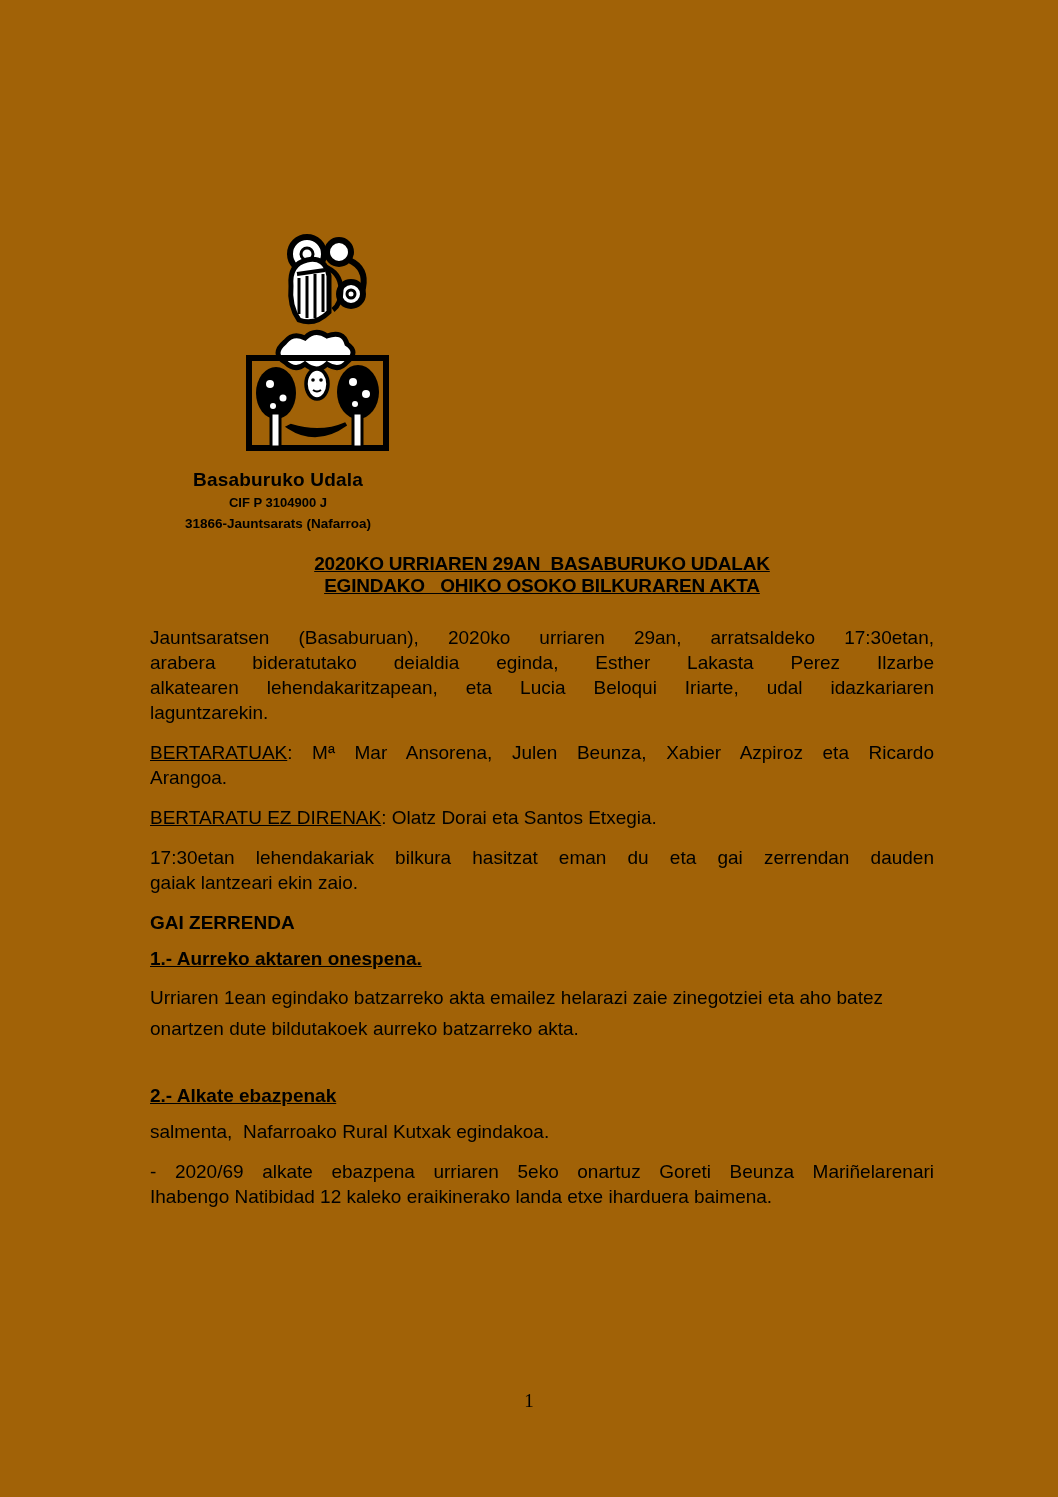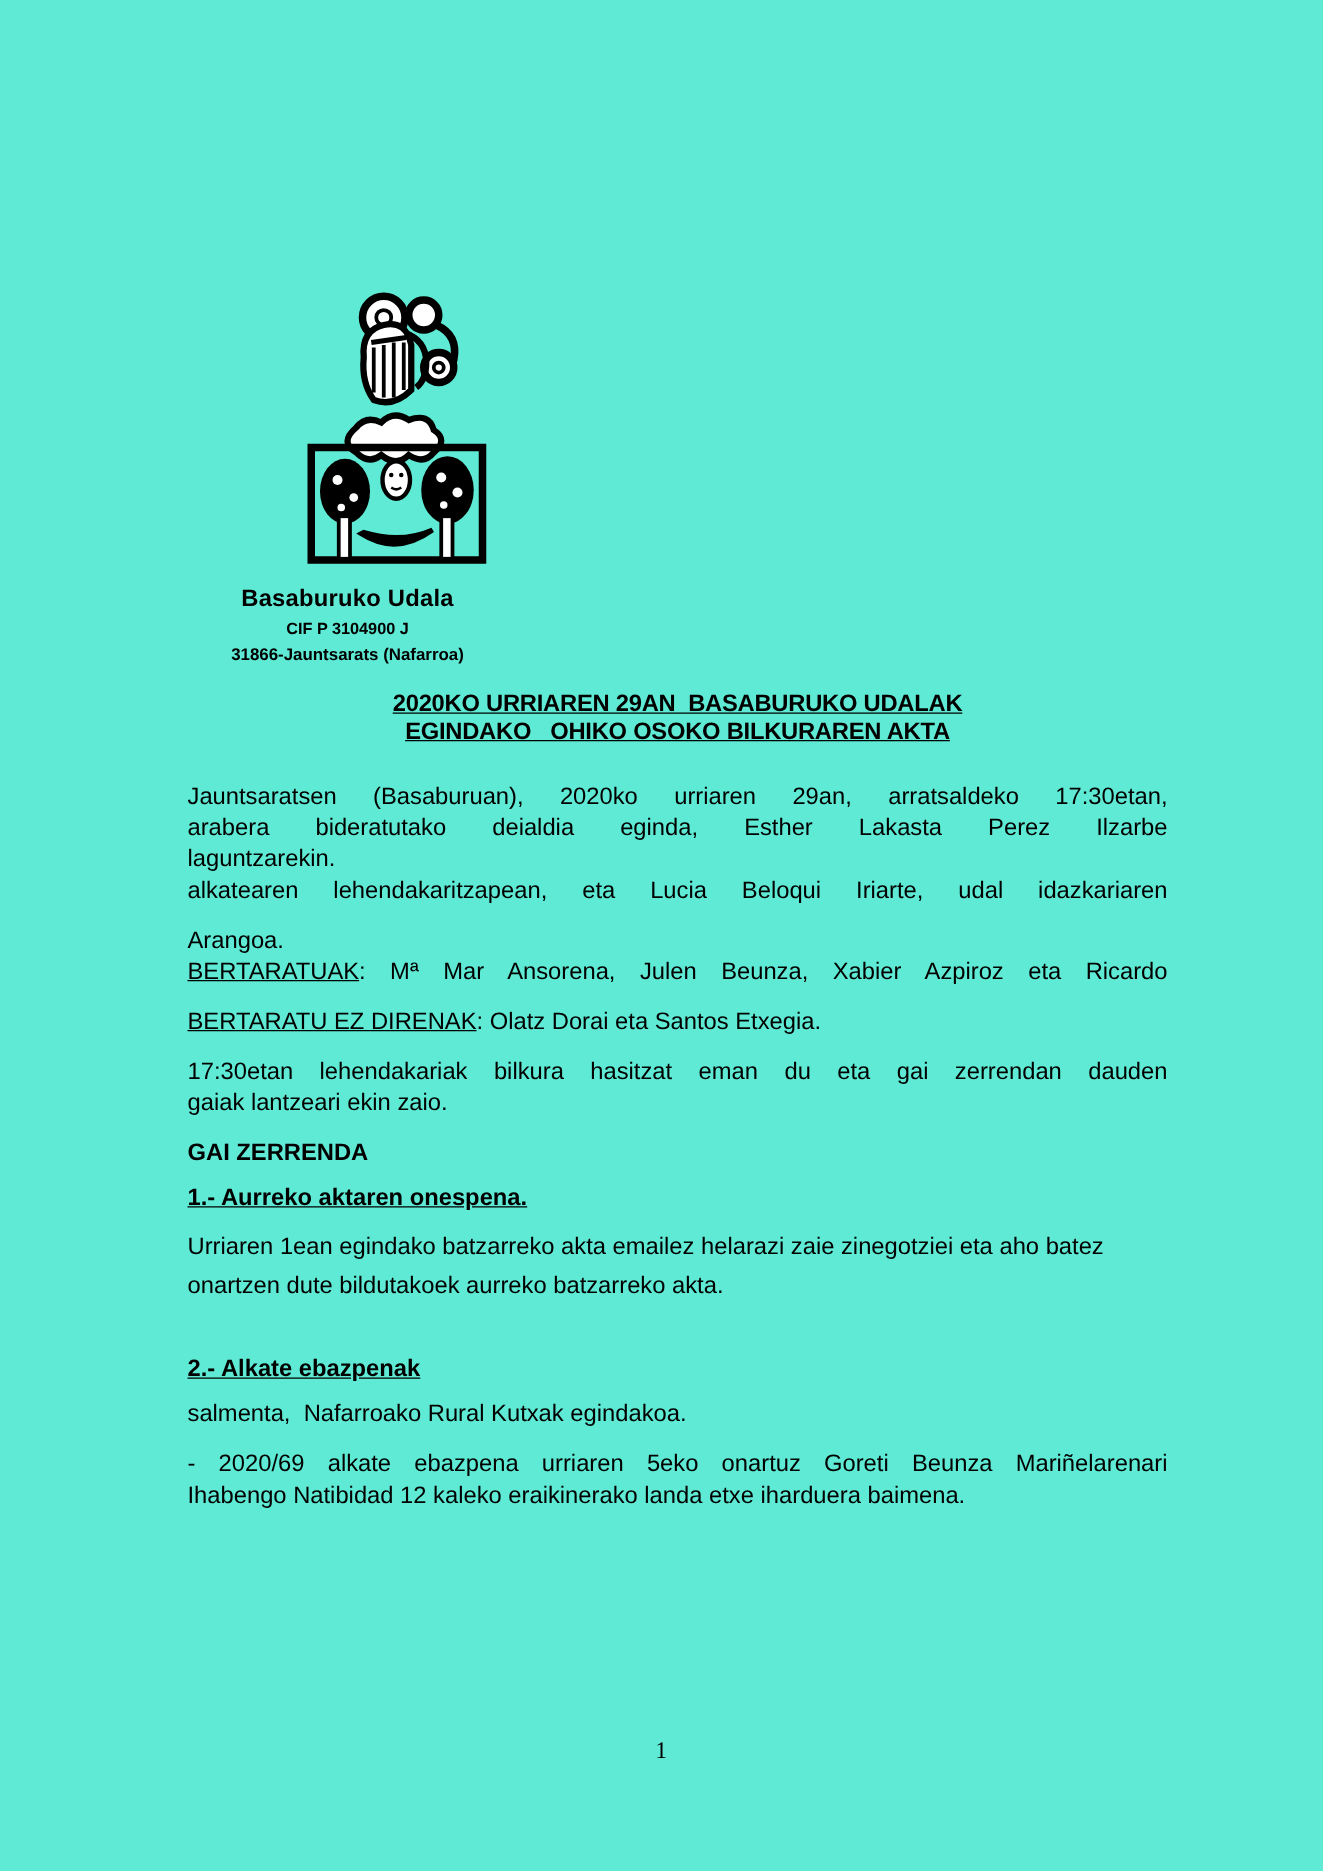--- a/index.html
+++ b/index.html
@@ -4,21 +4,21 @@
 <style>
   html,body{margin:0;padding:0;}
   body{
     width:1058px;height:1497px;
     background:#ffffff;
     position:relative;
     font-family:"Liberation Sans", sans-serif;
     color:#000;
     overflow:hidden;
   }
-  .page{position:absolute;inset:0;background:#5eead4;}
+  .page{position:absolute;inset:0;background:#a16207;}
   
   .emblem{position:absolute;left:245px;top:232px;width:145px;height:220px;}
   .header-text{
     position:absolute;left:157px;top:470px;width:242px;
     text-align:center;font-weight:bold;
   }
   .org-name{font-size:19px;line-height:20px;margin-bottom:6px;letter-spacing:0.2px;}
   .org-cif{font-size:13px;line-height:14px;margin-bottom:7px;text-align:center;}
   .org-address{font-size:13.5px;line-height:14px;}
   
@@ -97,26 +97,26 @@
 
   <div class="content">
     <div class="doc-title">
       <div class="tline">2020KO URRIAREN 29AN  BASABURUKO UDALAK</div>
       <div class="tline">EGINDAKO   OHIKO OSOKO BILKURAREN AKTA</div>
     </div>
     <div id="doc-body">
         <div class="para">
           <div class="line jl"><span>Jauntsaratsen (Basaburuan), 2020ko urriaren 29an, arratsaldeko 17:30etan,</span></div>
           <div class="line jl"><span>arabera bideratutako deialdia eginda, Esther Lakasta Perez Ilzarbe</span></div>
+          <div class="line jl"><span>alkatearen lehendakaritzapean, eta Lucia Beloqui Iriarte, udal idazkariaren</span></div>
           <div class="line"><span>laguntzarekin.</span></div>
-          <div class="line jl"><span>alkatearen lehendakaritzapean, eta Lucia Beloqui Iriarte, udal idazkariaren</span></div>
         </div>
         <div class="para">
+          <div class="line jl"><span class="u">BERTARATUAK</span><span>: Mª Mar Ansorena, Julen Beunza, Xabier Azpiroz eta Ricardo</span></div>
           <div class="line"><span>Arangoa.</span></div>
-          <div class="line jl"><span class="u">BERTARATUAK</span><span>: Mª Mar Ansorena, Julen Beunza, Xabier Azpiroz eta Ricardo</span></div>
         </div>
         <div class="para">
           <div class="line"><span class="u">BERTARATU EZ DIRENAK</span><span>: Olatz Dorai eta Santos Etxegia.</span></div>
         </div>
         <div class="para">
           <div class="line jl"><span>17:30etan lehendakariak bilkura hasitzat eman du eta gai zerrendan dauden</span></div>
           <div class="line"><span>gaiak lantzeari ekin zaio.</span></div>
         </div>
         <div class="heading">GAI ZERRENDA</div>
         <div class="heading u">1.- Aurreko aktaren onespena.</div>

